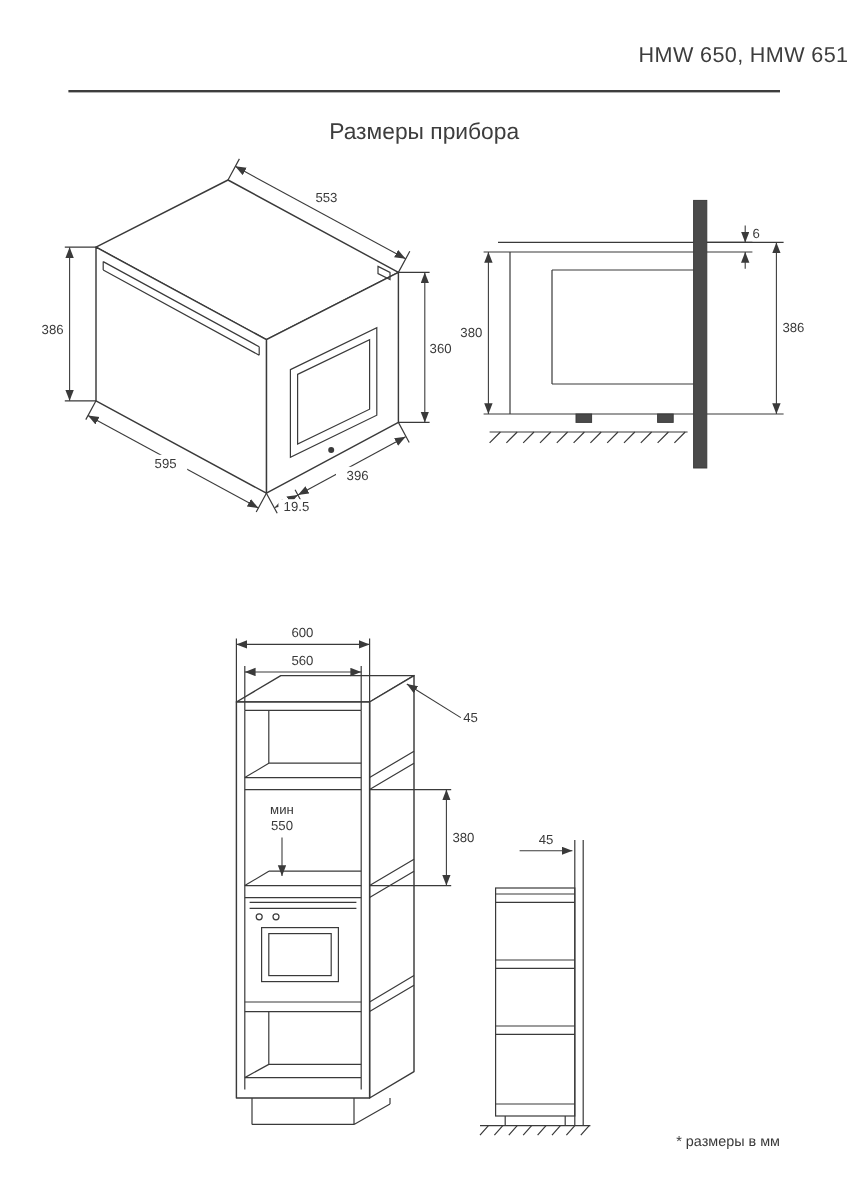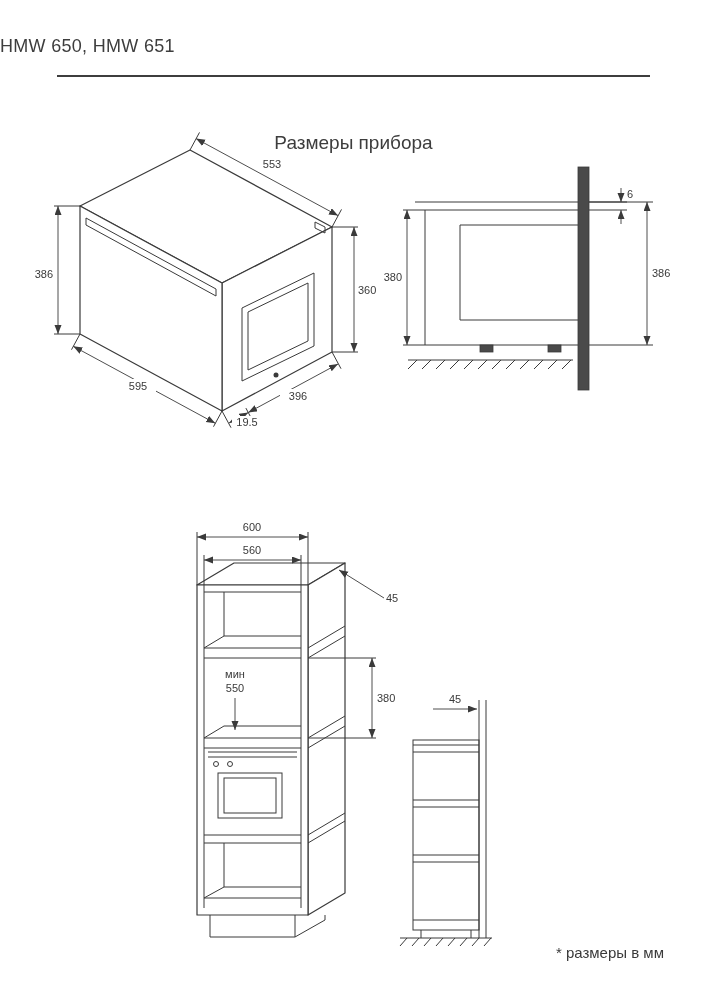--- a/index.html
+++ b/index.html
@@ -1,24 +1,24 @@
 <!DOCTYPE html>
 <html><head>
 <meta charset="utf-8">
 <style>
   * { margin:0; padding:0; box-sizing:border-box; }
   html,body { background:#ffffff; }
   body { font-family:"Liberation Sans", sans-serif; color:#3d3d3d; }
   .page { position:relative; width:707px; height:1000px; background:#ffffff; overflow:hidden; margin:0 auto; }
-  .title { position:absolute; top:36px; left:0; width:100%; text-align:left; font-size:18px; letter-spacing:0.3px; color:#3d3d3d; }
+  .title { position:absolute; top:36px; left:0; width:100%; text-align:right; font-size:18px; letter-spacing:0.3px; color:#3d3d3d; }
   .rule { position:absolute; top:75px; left:57px; width:593px; height:1.5px; background:#3d3d3d; }
   .heading { position:absolute; left:0; width:100%; text-align:center; font-size:19px; color:#3d3d3d; }
-  .h-dims { top:100px;margin-top:32px; }
+  .h-dims { top:100px; }
   .h-install { top:450px; }
-  .footnote { position:absolute; top:944px; right:43px; font-size:15px; color:#3a3a3a; }
+  .footnote { position:absolute; top:944px; right:57px; font-size:12px; color:#3a3a3a; }
   svg { position:absolute; overflow:visible; }
   svg text { font-family:"Liberation Sans", sans-serif; font-size:11px; fill:#3a3a3a; }
   .ln  { stroke:#3a3a3a; stroke-width:1; fill:none; }
   .face{ stroke:#3a3a3a; stroke-width:1.2; fill:#ffffff; stroke-linejoin:round; }
   .dim { stroke:#3a3a3a; stroke-width:0.9; fill:none; }
   .dk  { fill:#4a4a4a; stroke:#3a3a3a; stroke-width:0.8; }
   .lblbg { fill:#ffffff; stroke:none; }
 </style>
 </head>
 <body>

